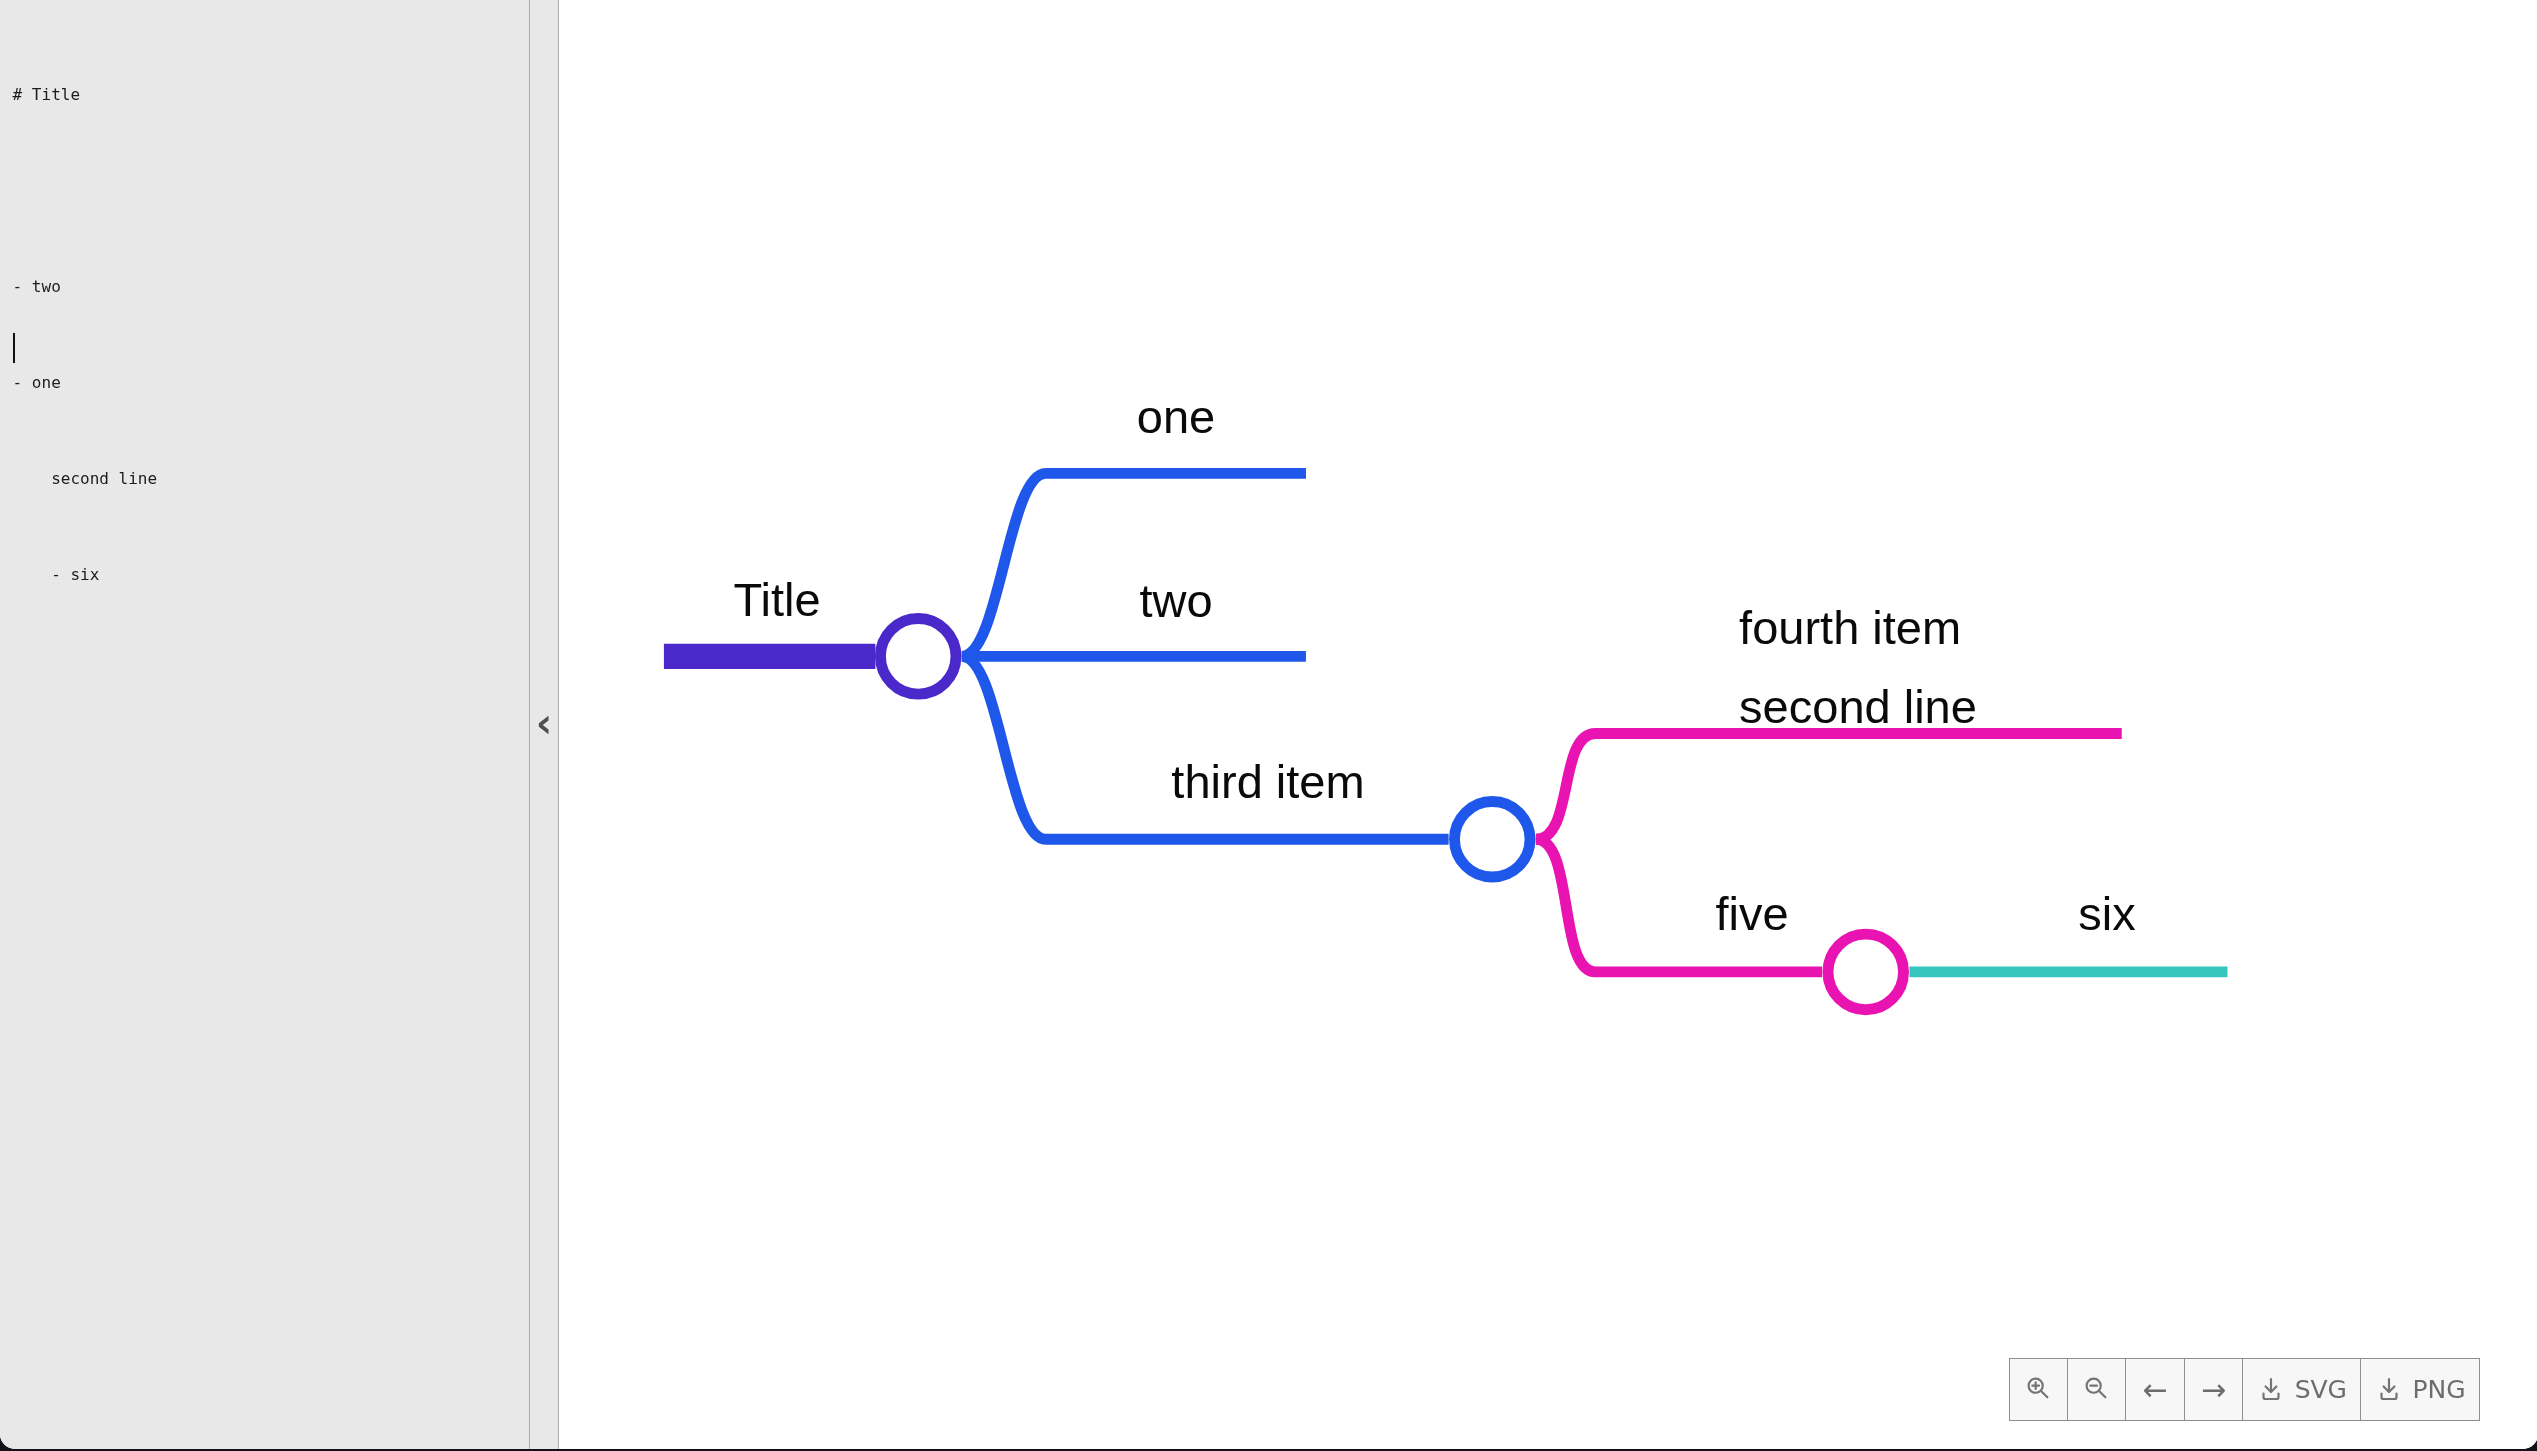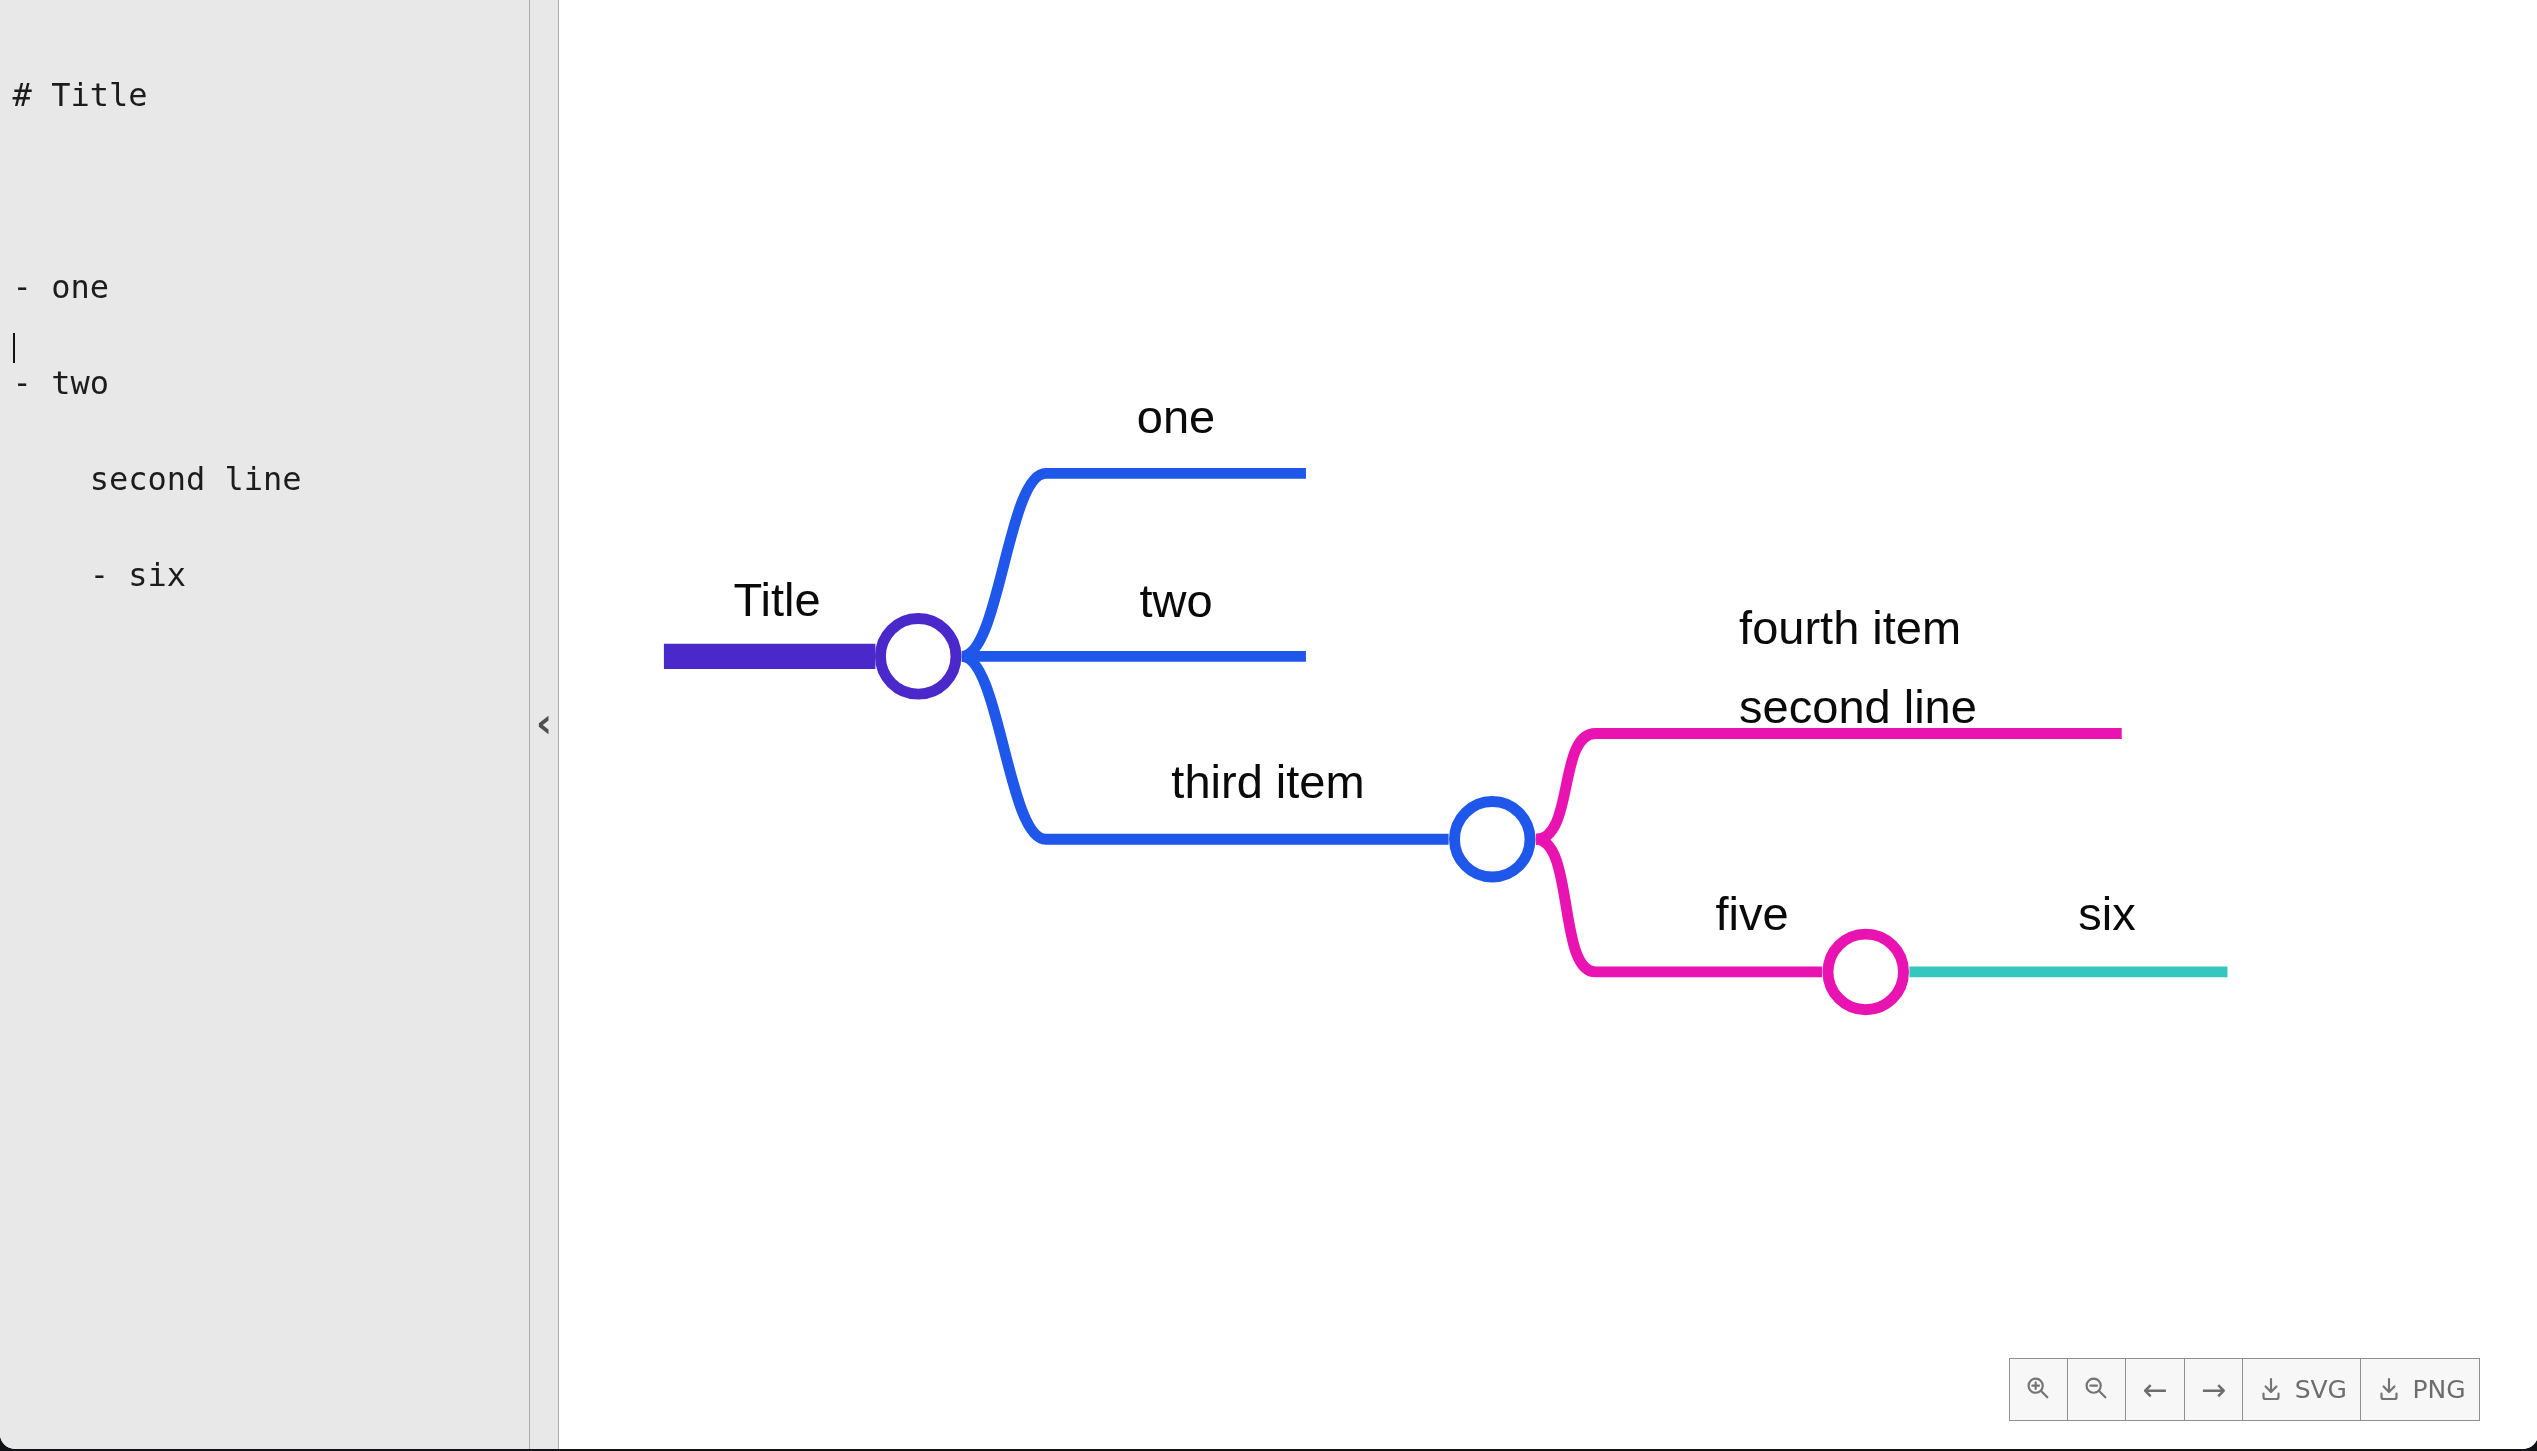--- a/index.html
+++ b/index.html
@@ -15,21 +15,21 @@
     border-bottom-left-radius:15px;border-bottom-right-radius:15px;
   }
   
   .editor-panel{
     position:absolute;left:0;top:0;bottom:0;width:529px;
     background:#e8e8e8;
   }
   .editor-lines{
     position:absolute;left:12.6px;top:15px;right:6.7px;
     font-family:"DejaVu Sans Mono","Liberation Mono",monospace;
-    font-size:32px;line-height:32px;color:#1c1c1c;
+    font-size:16px;line-height:32px;color:#1c1c1c;
     white-space:pre;
   }
   .editor-line{height:32px;}
   .cursor{
     position:absolute;left:12.6px;top:333px;width:2.5px;height:30px;background:#111;
   }
   
   .gutter{
     position:absolute;left:529px;top:0;bottom:0;width:30px;
     background:#e8e8e8;
@@ -70,22 +70,22 @@
 </style>
 </head>
 <body>
 
 <div class="app">
 
   <div class="editor-panel">
     <div class="editor-lines">
       <div class="editor-line"># Title</div>
       <div class="editor-line"></div>
+      <div class="editor-line">- two</div>
       <div class="editor-line">- one</div>
-      <div class="editor-line">- two</div>
       <div class="editor-line">    second line</div>
       <div class="editor-line">    - six</div>
       <div class="editor-line"></div>
     </div>
     <div class="cursor"></div>
   </div>
 
   <div class="gutter">
     <div class="collapse-btn">
       <span>‹</span>

